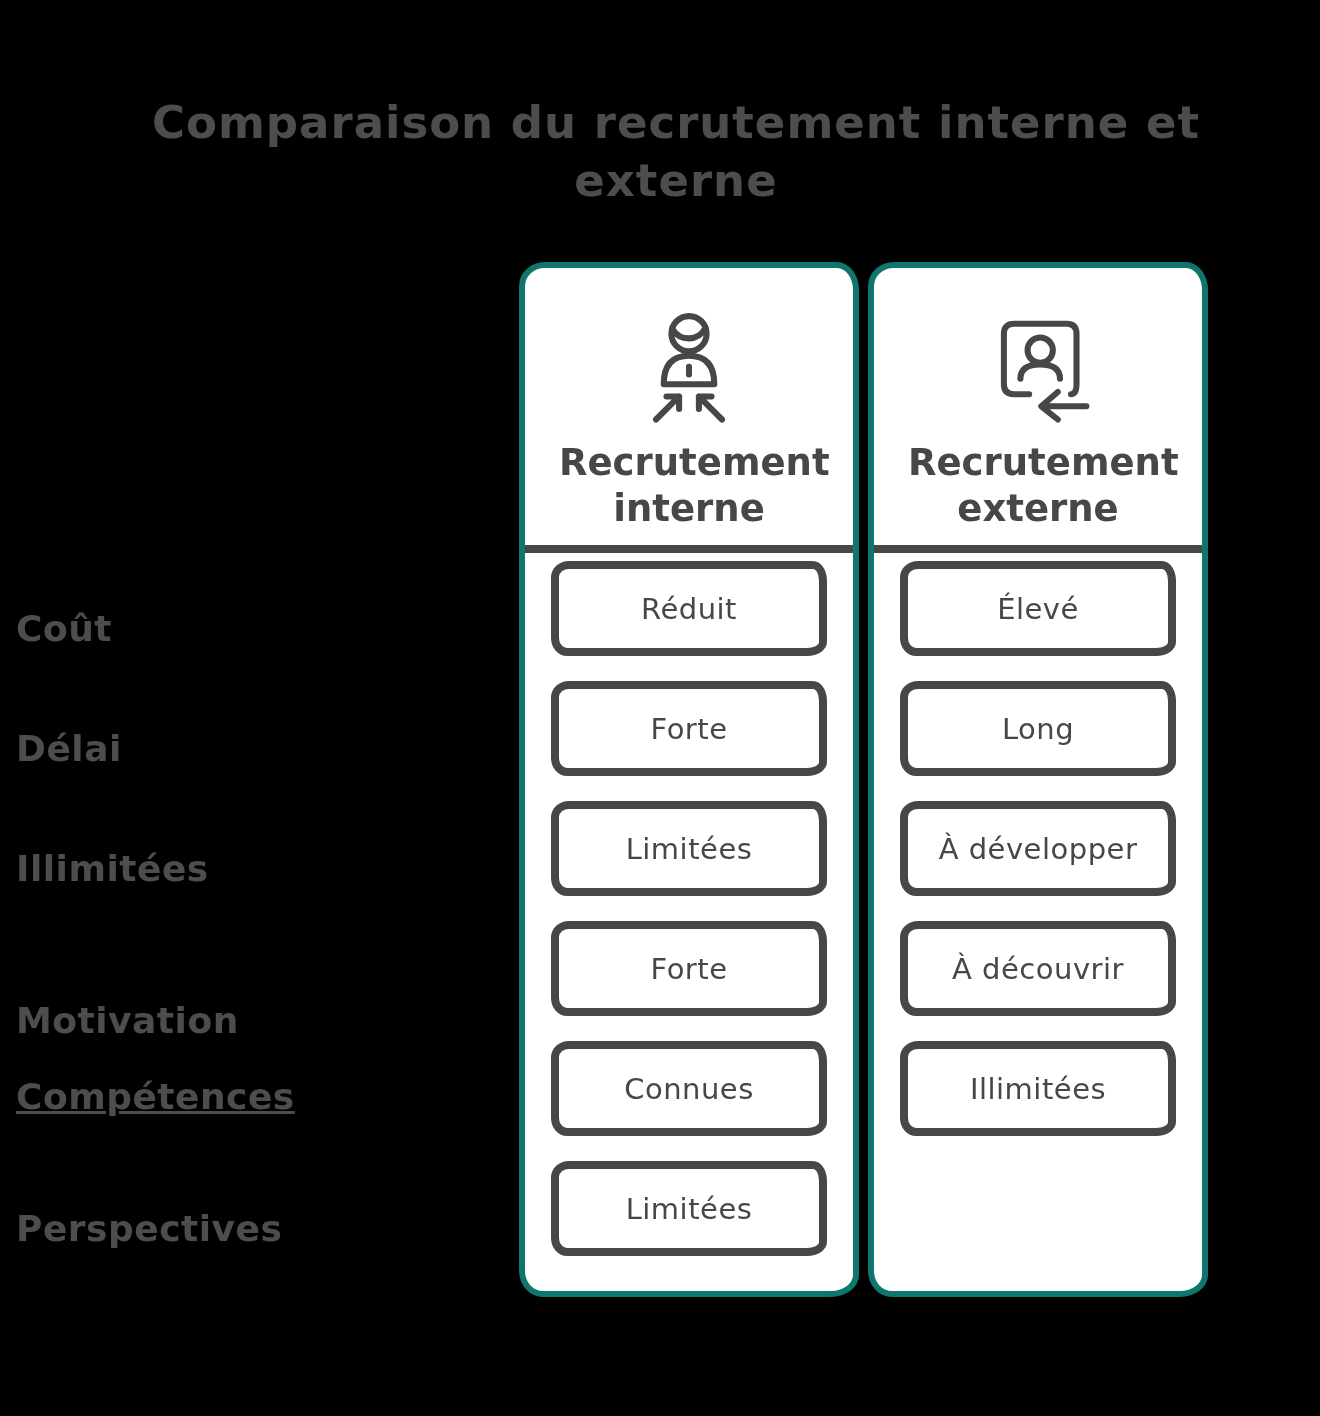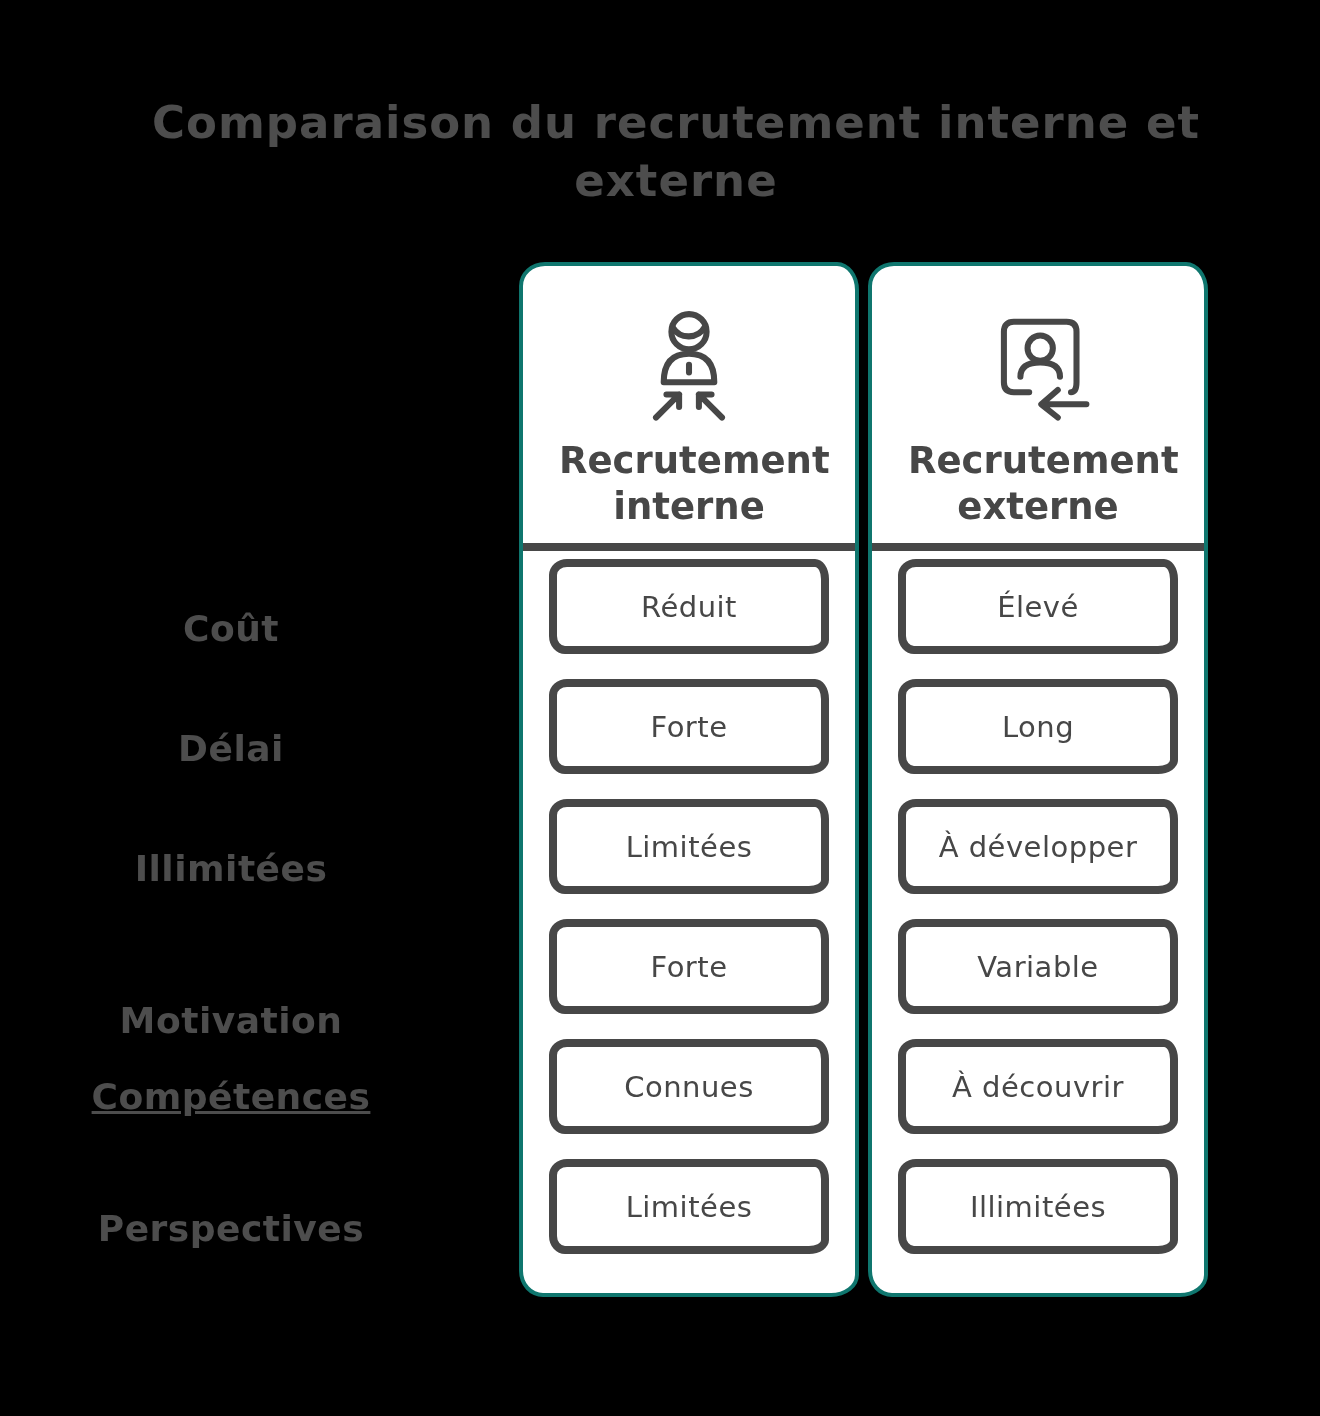--- a/index.html
+++ b/index.html
@@ -6,26 +6,26 @@
   .stage {
     position:relative; width:1320px; height:1416px; background:#000000;
     font-family:"DejaVu Sans", sans-serif; overflow:hidden;margin-left:16px;
   }
   .title {
     position:absolute; top:94px; left:110px; width:1100px;
     text-align:center; font-size:45px; font-weight:bold;
     color:#4d4d4d; line-height:1.28; letter-spacing:1px;
   }
   .row-label {
-    position:absolute; left:0; width:430px; text-align:center;
+    position:absolute; left:0; width:430px; text-align:left;
     font-size:36px; font-weight:bold; color:#4d4d4d; letter-spacing:0.5px;
   }
   .card {
     position:absolute; top:262px; width:340px; height:1035px;
-    background:#ffffff; border:4px solid #0f766e; box-sizing:border-box;
+    background:#ffffff; border:6px solid #0f766e; box-sizing:border-box;
     border-radius:26px 22px 28px 24px / 24px 28px 22px 26px;
   }
   .card.left  { left:503px; }
   .card.right { left:852px; }
   .card-header {
     height:277px; border-bottom:8px solid #474747;
     display:flex; flex-direction:column; align-items:center;
   }
   .icon { margin-top:36px; width:132px; height:132px; }
   .card-title {
@@ -87,19 +87,18 @@
         <circle cx="62" cy="42" r="11.5"></circle>
         <path d="M44,68 Q44,55 62,55 Q80,55 80,68"></path>
         <path d="M104,93 L64,93 M78,80 L63,93 L78,105"></path>
       </svg>
       <div class="card-title">Recrutement externe</div>
     </div>
     <div class="cells">
       <div class="cell">Élevé</div>
       <div class="cell">Long</div>
       <div class="cell">À développer</div>
-      <div class="cell">Variable</div>
       <div class="cell">À découvrir</div>
       <div class="cell">Illimitées</div>
     </div>
   </div>
 
 </div>
 
 </body></html>

